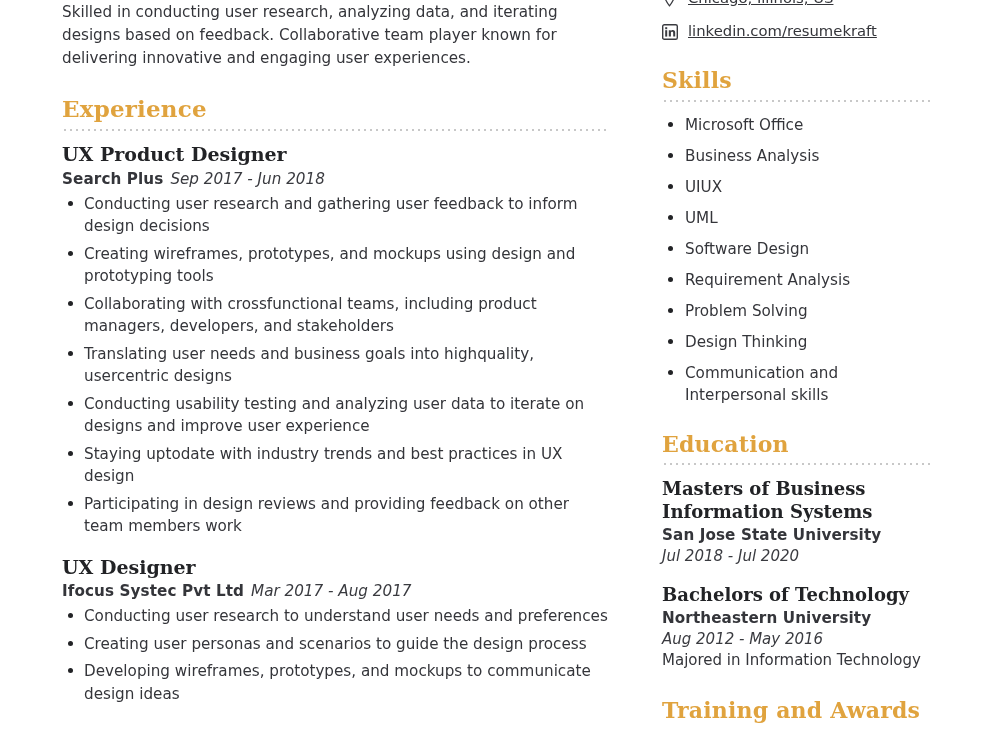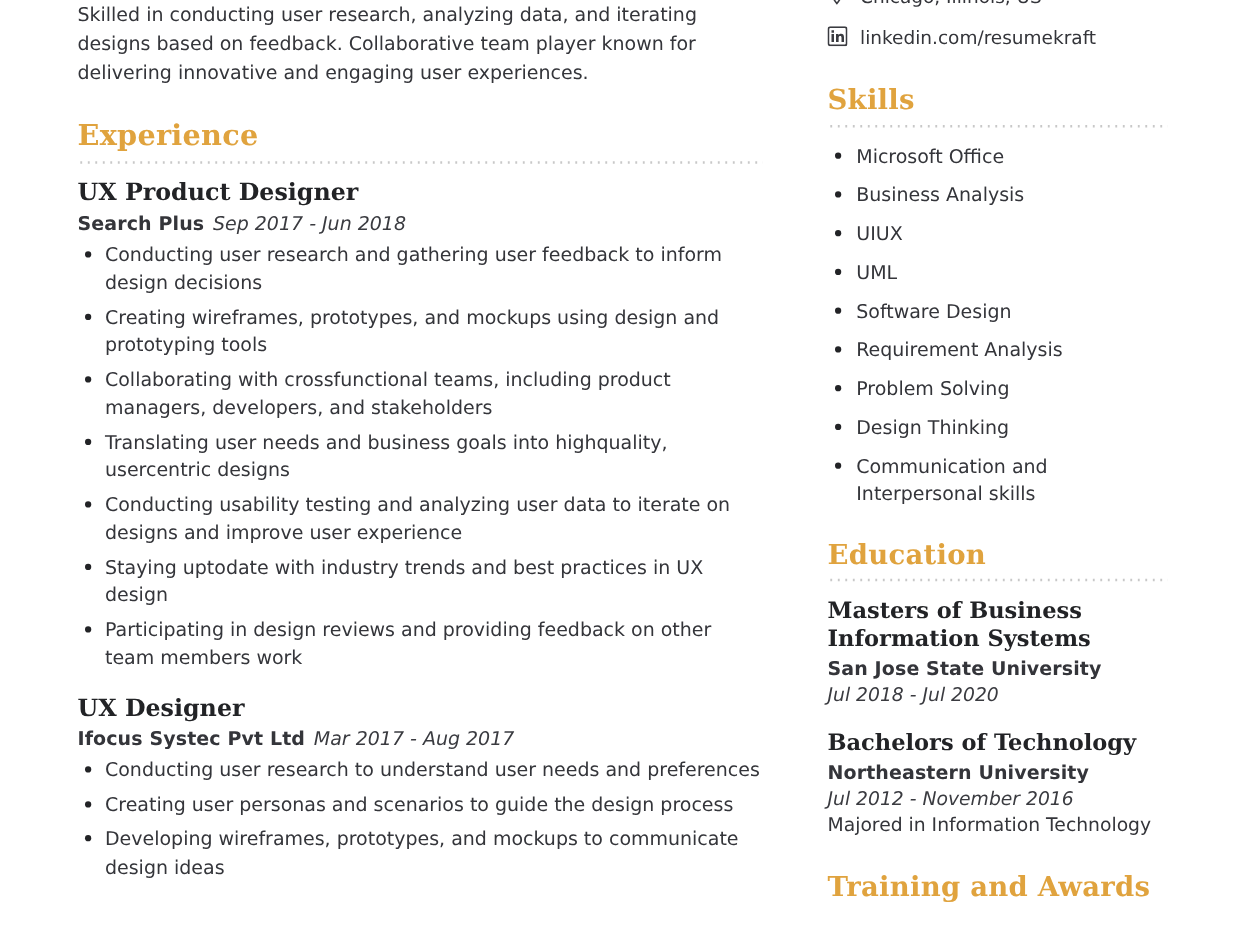--- a/index.html
+++ b/index.html
@@ -128,25 +128,26 @@
   }
 
   
   .contact-list {
     margin: 0;
     padding: 0;
     list-style: none;
   }
   .contact-item {
     display: flex;
-    align-items: flex-start;
+    align-items: flex-end;
     font-size: 14.8px;
     line-height: 1.5;
     color: #34353a;
     margin-bottom: 10px;
+    text-decoration: underline;
   }
   .contact-icon {
     flex: 0 0 26px;
     width: 26px;
     height: 20px;
     display: flex;
     align-items: center;
     color: #3a3b40;
   }
   .contact-text { padding-top: 1px; }
@@ -299,21 +300,21 @@
 
           <div class="edu-entry">
             <div class="edu-degree">Masters of Business Information Systems</div>
             <div class="edu-school">San Jose State University</div>
             <div class="edu-dates">Jul 2018 - Jul 2020</div>
           </div>
 
           <div class="edu-entry">
             <div class="edu-degree">Bachelors of Technology</div>
             <div class="edu-school">Northeastern University</div>
-            <div class="edu-dates">Jul 2012 - November 2016</div>
+            <div class="edu-dates">Aug 2012 - May 2016</div>
             <div class="edu-note">Majored in Information Technology</div>
           </div>
         </div>
 
         <div class="section">
           <h2 class="section-title sm">Training and Awards</h2>
 
         </div>
 
       </div>

